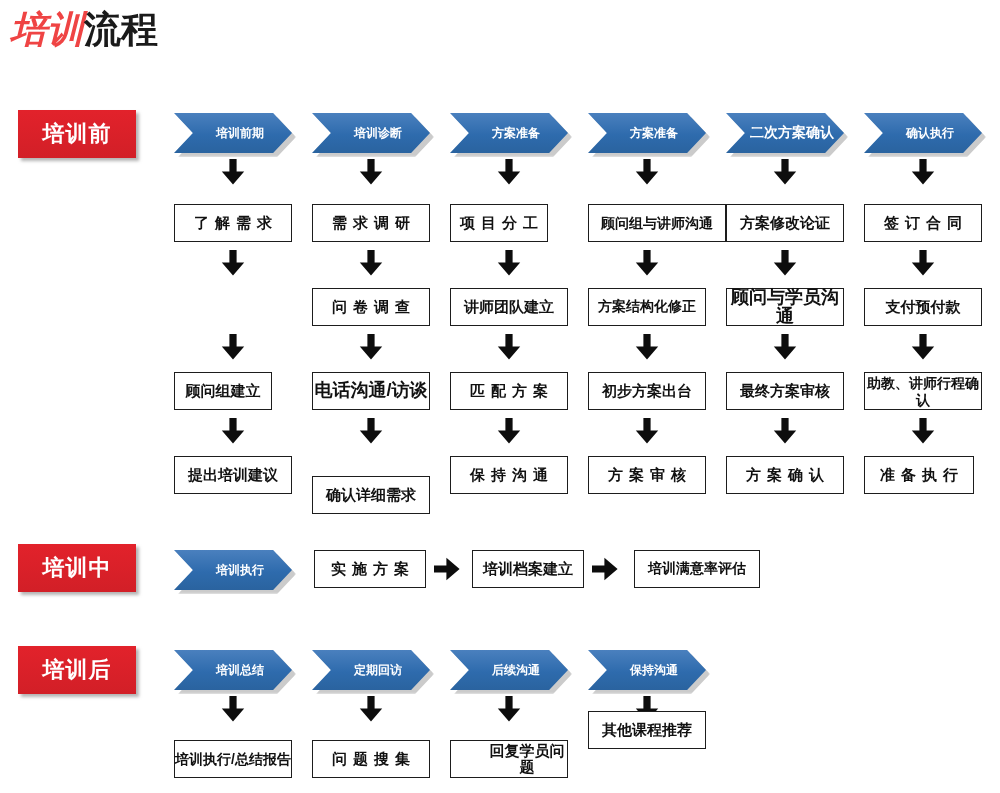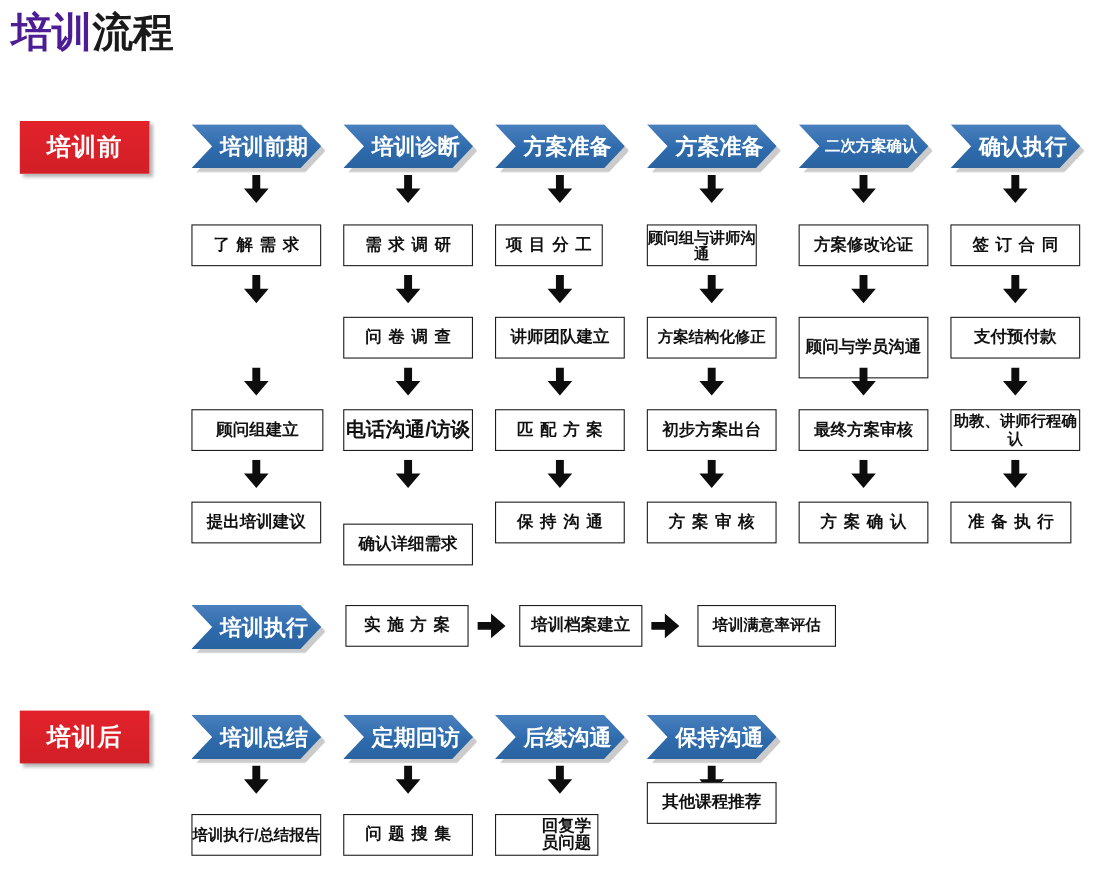--- a/index.html
+++ b/index.html
@@ -12,21 +12,21 @@
   }
 
   
   #page-title{
     position:absolute;left:10px;top:8px;
     font-size:37px;font-weight:bold;
     letter-spacing:0px;
     line-height:1.2;
     white-space:nowrap;
   }
-  #page-title .t-accent{color:#4c1d95;}
+  #page-title .t-accent{color:#ef4444;font-style:italic;}
   #page-title .t-rest{color:#1A1A1A;}
 
   
   .stage-label{
     position:absolute;
     width:118px;height:48px;
     background:linear-gradient(180deg,#E2222B 0%,#D21F27 100%);
     box-shadow:3px 3px 3px rgba(120,120,120,0.55);
     color:#ffffff;
     font-size:22px;font-weight:bold;
@@ -36,21 +36,21 @@
   }
 
   
   .chev{
     position:absolute;
     height:40px;
     background:linear-gradient(180deg,#4A80BE 0%,#2E6BAD 55%,#2A639F 100%);
     -webkit-clip-path:polygon(0 0, 84% 0, 100% 50%, 84% 100%, 0 100%, 16% 50%);
     clip-path:polygon(0 0, 84% 0, 100% 50%, 84% 100%, 0 100%, 16% 50%);
     color:#ffffff;
-    font-size:20px;font-weight:bold;
+    font-size:12px;font-weight:bold;
     display:flex;align-items:center;justify-content:center;
     white-space:nowrap;
     box-sizing:border-box;
     padding-left:14px;
   }
   .chev-shadow{
     position:absolute;left:4px;top:4px;
     height:40px;
     background:rgba(140,140,140,0.45);
     -webkit-clip-path:polygon(0 0, 84% 0, 100% 50%, 84% 100%, 0 100%, 16% 50%);
@@ -67,21 +67,21 @@
     font-size:15px;
     font-weight:bold;
     display:flex;align-items:center;justify-content:center;
     text-align:center;
     line-height:1.08;
     box-sizing:border-box;
     overflow:visible;
   }
   .pbox.spaced{letter-spacing:6px;text-indent:6px;}
   .pbox.two-line{line-height:1.0;}
-  .pbox.overflow{align-items:flex-start;padding-top:2px;font-family:Liberation Serif, serif;}
+  .pbox.overflow{align-items:flex-start;padding-top:2px;}
 
   
   .arr-down,.arr-right{position:absolute;}
   .arr-down svg,.arr-right svg{display:block;}
 
   
   .seg{position:absolute;left:0;top:0;width:1000px;height:793px;pointer-events:none;}
   .seg > *{pointer-events:auto;}
 </style>
 </head>
@@ -104,21 +104,21 @@
     <div class="arr-down" style="left: 221px; top: 250px;">
       <svg width="24" height="26" viewBox="0 0 24 26">
         <path d="M8.4 0 H15.6 V12.4 H23.2 L12 25.6 L0.8 12.4 H8.4 Z" fill="#0d0d0d"></path>
       </svg>
     </div>
     <div class="arr-down" style="left: 221px; top: 334px;">
       <svg width="24" height="26" viewBox="0 0 24 26">
         <path d="M8.4 0 H15.6 V12.4 H23.2 L12 25.6 L0.8 12.4 H8.4 Z" fill="#0d0d0d"></path>
       </svg>
     </div>
-    <div class="pbox" style="left: 174px; top: 372px; width: 120px; height: 38px;">顾问组建立</div>
+    <div class="pbox" style="left: 174px; top: 372px; width: 98px; height: 38px;">顾问组建立</div>
     <div class="arr-down" style="left: 221px; top: 418px;">
       <svg width="24" height="26" viewBox="0 0 24 26">
         <path d="M8.4 0 H15.6 V12.4 H23.2 L12 25.6 L0.8 12.4 H8.4 Z" fill="#0d0d0d"></path>
       </svg>
     </div>
     <div class="pbox" style="left: 174px; top: 456px; width: 118px; height: 38px;">提出培训建议</div>
     <div class="chev-shadow" style="left: 316px; top: 117px; width: 118px;"></div>
     <div class="chev" style="left: 312px; top: 113px; width: 118px;">培训诊断</div>
     <div class="arr-down" style="left: 359px; top: 159px;">
       <svg width="24" height="26" viewBox="0 0 24 26">
@@ -170,21 +170,21 @@
       </svg>
     </div>
     <div class="pbox spaced" style="left: 450px; top: 456px; width: 118px; height: 38px;">保持沟通</div>
     <div class="chev-shadow" style="left: 592px; top: 117px; width: 118px;"></div>
     <div class="chev" style="left: 588px; top: 113px; width: 118px;">方案准备</div>
     <div class="arr-down" style="left: 635px; top: 159px;">
       <svg width="24" height="26" viewBox="0 0 24 26">
         <path d="M8.4 0 H15.6 V12.4 H23.2 L12 25.6 L0.8 12.4 H8.4 Z" fill="#0d0d0d"></path>
       </svg>
     </div>
-    <div class="pbox two-line" style="left: 588px; top: 204px; width: 100px; height: 38px; font-size: 14px;">顾问组与讲师沟通</div>
+    <div class="pbox two-line" style="left: 588px; top: 204px; width: 138px; height: 38px; font-size: 14px;">顾问组与讲师沟通</div>
     <div class="arr-down" style="left: 635px; top: 250px;">
       <svg width="24" height="26" viewBox="0 0 24 26">
         <path d="M8.4 0 H15.6 V12.4 H23.2 L12 25.6 L0.8 12.4 H8.4 Z" fill="#0d0d0d"></path>
       </svg>
     </div>
     <div class="pbox" style="left: 588px; top: 288px; width: 118px; height: 38px; font-size: 14px;">方案结构化修正</div>
     <div class="arr-down" style="left: 635px; top: 334px;">
       <svg width="24" height="26" viewBox="0 0 24 26">
         <path d="M8.4 0 H15.6 V12.4 H23.2 L12 25.6 L0.8 12.4 H8.4 Z" fill="#0d0d0d"></path>
       </svg>
@@ -202,21 +202,21 @@
       <svg width="24" height="26" viewBox="0 0 24 26">
         <path d="M8.4 0 H15.6 V12.4 H23.2 L12 25.6 L0.8 12.4 H8.4 Z" fill="#0d0d0d"></path>
       </svg>
     </div>
     <div class="pbox" style="left: 726px; top: 204px; width: 118px; height: 38px;">方案修改论证</div>
     <div class="arr-down" style="left: 773px; top: 250px;">
       <svg width="24" height="26" viewBox="0 0 24 26">
         <path d="M8.4 0 H15.6 V12.4 H23.2 L12 25.6 L0.8 12.4 H8.4 Z" fill="#0d0d0d"></path>
       </svg>
     </div>
-    <div class="pbox" style="left: 726px; top: 288px; width: 118px; height: 56px; font-size: 15px;">顾问与学员沟通</div>
+    <div class="pbox" style="left: 726px; top: 288px; width: 118px; height: 38px; font-size: 18px;">顾问与学员沟通</div>
     <div class="arr-down" style="left: 773px; top: 334px;">
       <svg width="24" height="26" viewBox="0 0 24 26">
         <path d="M8.4 0 H15.6 V12.4 H23.2 L12 25.6 L0.8 12.4 H8.4 Z" fill="#0d0d0d"></path>
       </svg>
     </div>
     <div class="pbox" style="left: 726px; top: 372px; width: 118px; height: 38px;">最终方案审核</div>
     <div class="arr-down" style="left: 773px; top: 418px;">
       <svg width="24" height="26" viewBox="0 0 24 26">
         <path d="M8.4 0 H15.6 V12.4 H23.2 L12 25.6 L0.8 12.4 H8.4 Z" fill="#0d0d0d"></path>
       </svg>
@@ -241,20 +241,21 @@
         <path d="M8.4 0 H15.6 V12.4 H23.2 L12 25.6 L0.8 12.4 H8.4 Z" fill="#0d0d0d"></path>
       </svg>
     </div>
     <div class="pbox two-line overflow" style="left: 864px; top: 372px; width: 118px; height: 38px; font-size: 14px; line-height: 17px;">助教、讲师行程确认</div>
     <div class="arr-down" style="left: 911px; top: 418px;">
       <svg width="24" height="26" viewBox="0 0 24 26">
         <path d="M8.4 0 H15.6 V12.4 H23.2 L12 25.6 L0.8 12.4 H8.4 Z" fill="#0d0d0d"></path>
       </svg>
     </div>
     <div class="pbox spaced" style="left: 864px; top: 456px; width: 110px; height: 38px;">准备执行</div>
+    <div class="stage-label" style="left: 18px; top: 544px;">培训中</div>
     <div class="chev-shadow" style="left: 178px; top: 554px; width: 118px;"></div>
     <div class="chev" style="left: 174px; top: 550px; width: 118px;">培训执行</div>
     <div class="pbox spaced" style="left: 314px; top: 550px; width: 112px; height: 38px;">实施方案</div>
     <div class="arr-right" style="left: 434px; top: 557px;">
       <svg width="26" height="24" viewBox="0 0 26 24">
         <path d="M0 8.4 V15.6 H12.4 V23.2 L25.6 12 L12.4 0.8 V8.4 Z" fill="#0d0d0d"></path>
       </svg>
     </div>
     <div class="pbox" style="left: 472px; top: 550px; width: 112px; height: 38px;">培训档案建立</div>
     <div class="arr-right" style="left: 592px; top: 557px;">
@@ -280,21 +281,21 @@
       </svg>
     </div>
     <div class="pbox spaced" style="left: 312px; top: 740px; width: 118px; height: 38px;">问题搜集</div>
     <div class="chev-shadow" style="left: 454px; top: 654px; width: 118px;"></div>
     <div class="chev" style="left: 450px; top: 650px; width: 118px;">后续沟通</div>
     <div class="arr-down" style="left: 497px; top: 696px;">
       <svg width="24" height="26" viewBox="0 0 24 26">
         <path d="M8.4 0 H15.6 V12.4 H23.2 L12 25.6 L0.8 12.4 H8.4 Z" fill="#0d0d0d"></path>
       </svg>
     </div>
-    <div class="pbox" style="left: 450px; top: 740px; width: 94px; height: 38px; padding-left: 36px;">回复学员问题</div>
+    <div class="pbox" style="left: 450px; top: 740px; width: 118px; height: 38px; padding-left: 36px;">回复学员问题</div>
     <div class="chev-shadow" style="left: 592px; top: 654px; width: 118px;"></div>
     <div class="chev" style="left: 588px; top: 650px; width: 118px;">保持沟通</div>
     <div class="arr-down" style="left: 635px; top: 696px;">
       <svg width="24" height="26" viewBox="0 0 24 26">
         <path d="M8.4 0 H15.6 V12.4 H23.2 L12 25.6 L0.8 12.4 H8.4 Z" fill="#0d0d0d"></path>
       </svg>
     </div>
     <div class="pbox" style="left: 588px; top: 711px; width: 118px; height: 38px;">其他课程推荐</div>
   </div>
 

